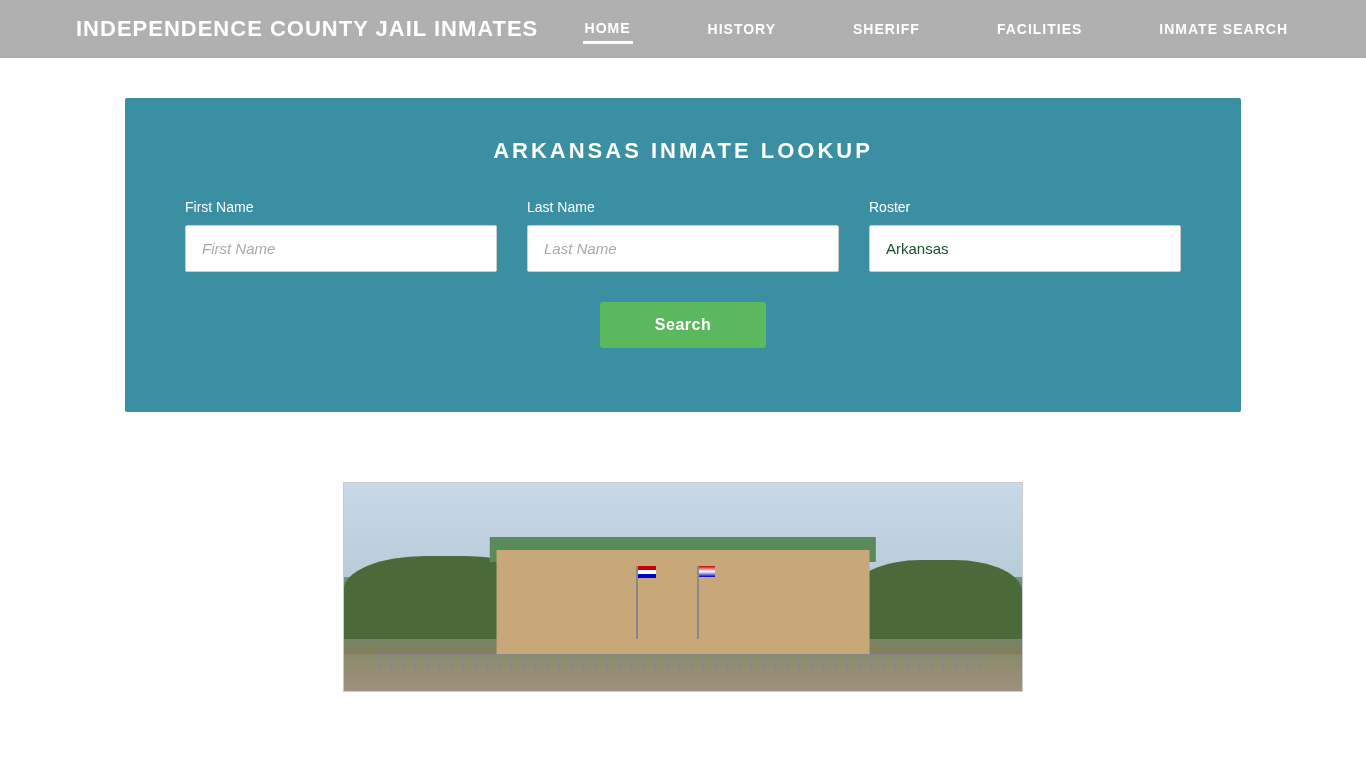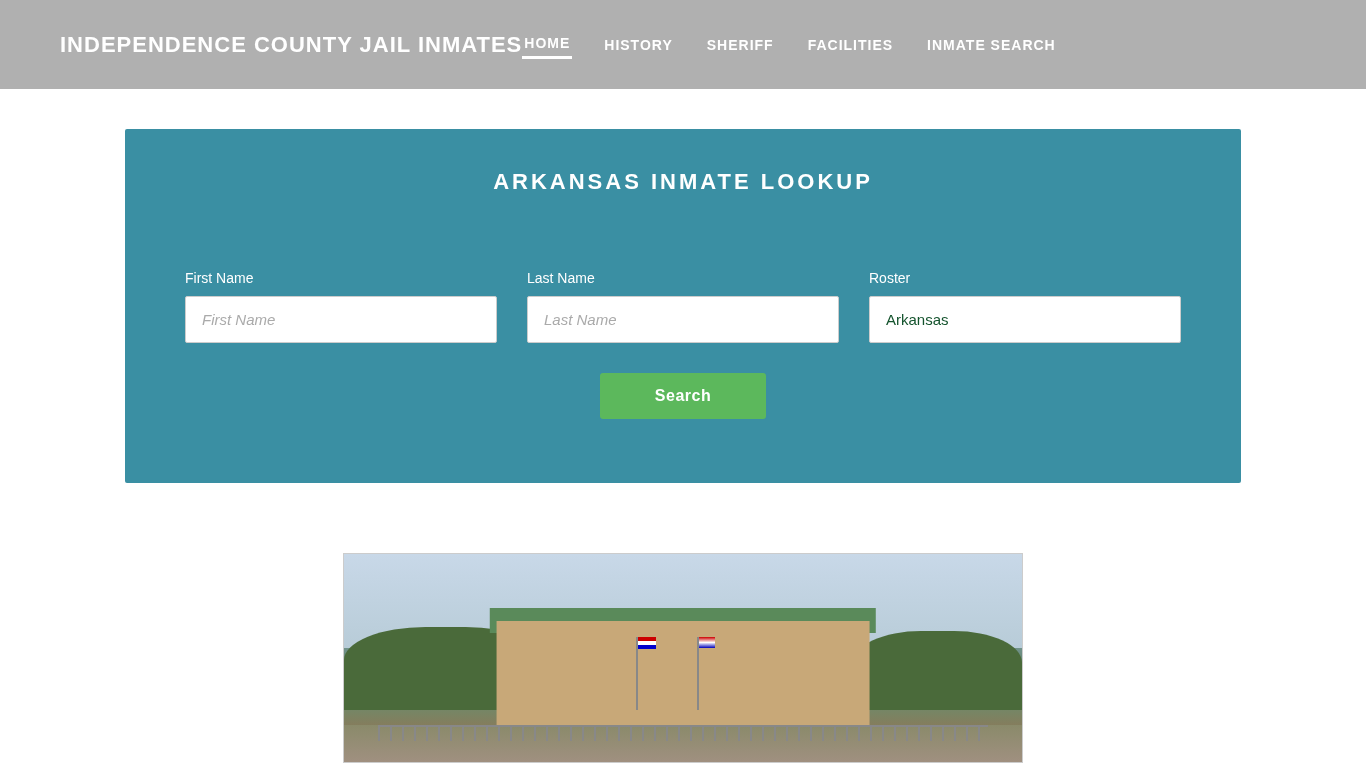--- a/index.html
+++ b/index.html
@@ -11,24 +11,25 @@
     body {
       font-family: 'Arial', sans-serif;
       background-color: #ffffff;
       width: 1366px;
       min-height: 768px;
     }
 
     
     .header {
       background-color: #b0b0b0;
-      padding: 0 60px;
-      height: 89px;
+      padding: 0 76px;
+      height: 58px;
       display: flex;
       align-items: center;
+      justify-content: space-between;
     }
 
     .site-title {
       color: #ffffff;
       font-size: 22px;
       font-weight: 900;
       letter-spacing: 1px;
       text-transform: uppercase;
     }
 
@@ -40,20 +41,21 @@
 
     .nav-item {
       color: #ffffff;
       font-size: 14px;
       font-weight: 700;
       letter-spacing: 1px;
       text-transform: uppercase;
       cursor: pointer;
       text-decoration: none;
       padding: 5px 2px;
+      margin-left: 43px;
     }
 
     .nav-item.active {
       border-bottom: 3px solid #ffffff;
     }
 
     
     .lookup-section {
       background-color: #3a8fa3;
       margin: 40px 125px;
@@ -75,21 +77,20 @@
       display: flex;
       gap: 30px;
       margin-bottom: 30px;
       align-items: flex-end;
     }
 
     .form-group {
       display: flex;
       flex-direction: column;
       flex: 1;
-      margin-top: 40px;
     }
 
     .form-label {
       color: #ffffff;
       font-size: 14px;
       font-weight: 400;
       margin-bottom: 10px;
     }
 
     .form-input {

